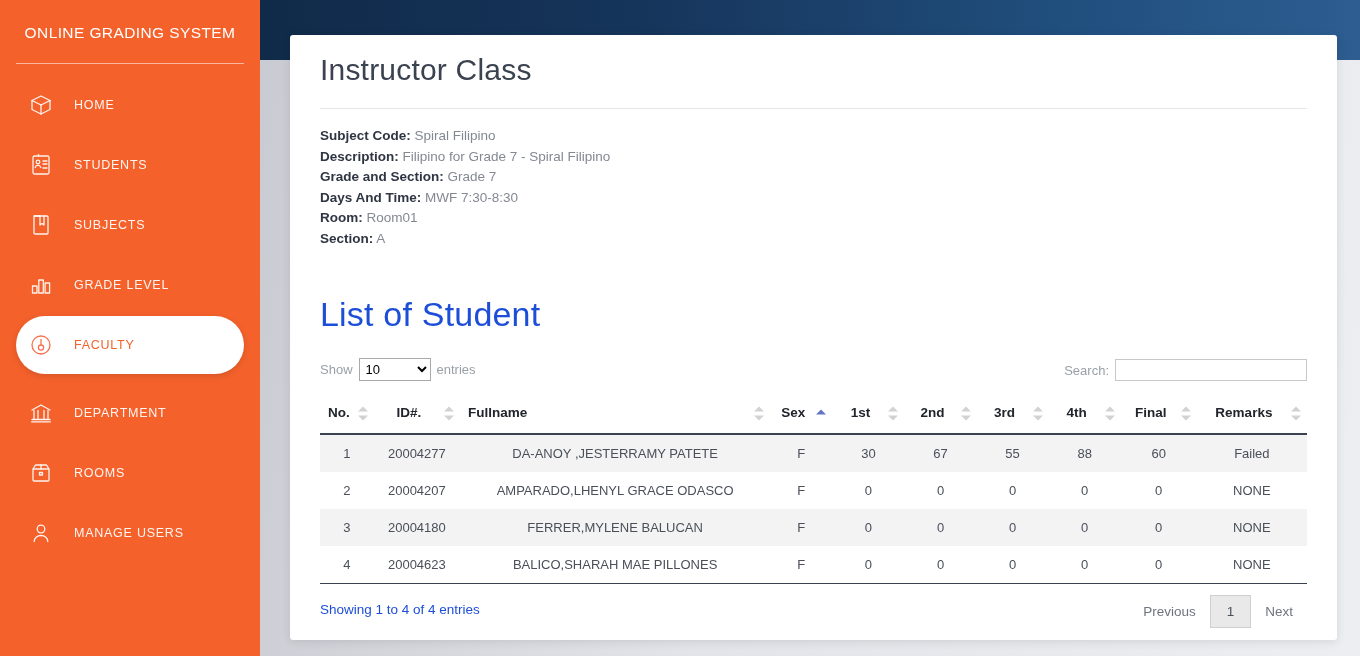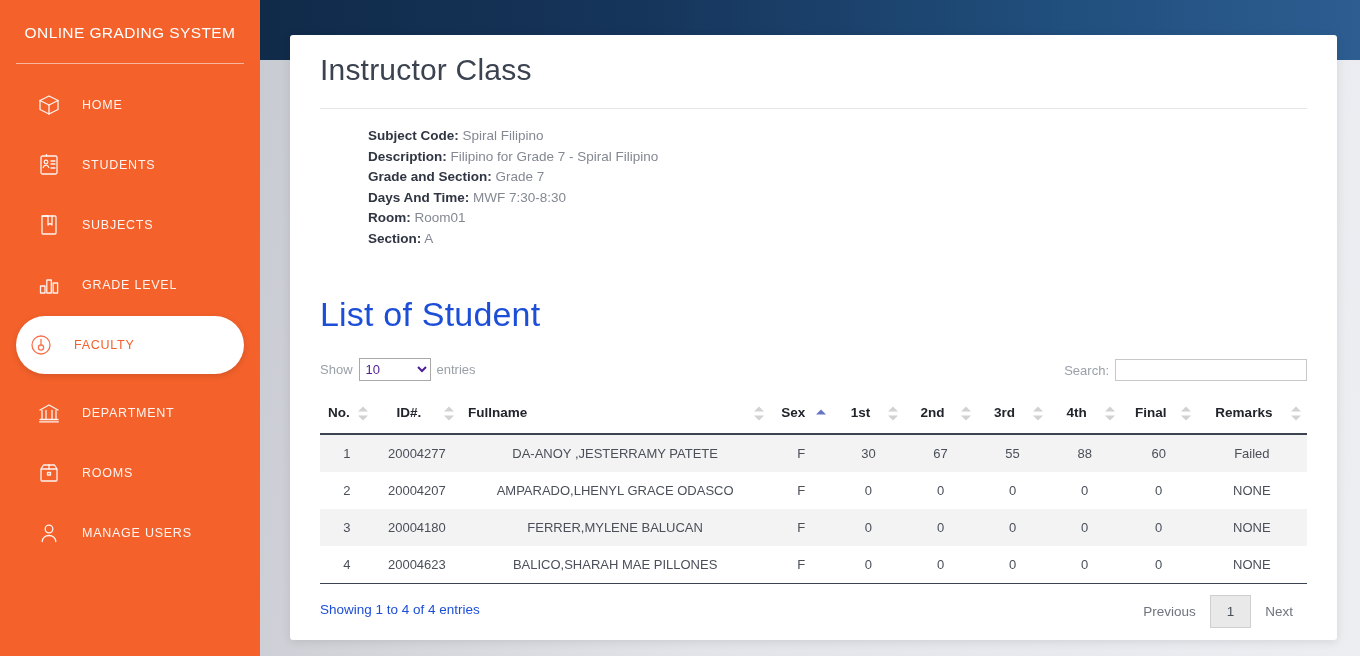--- a/index.html
+++ b/index.html
@@ -53,21 +53,21 @@
     background: rgba(255,255,255,0.55);
     margin: 21px 16px 0 16px;
   }
   .nav { margin-top: 12px; }
 
   .nav-item {
     position: relative;
     display: flex;
     align-items: center;
     height: 58px;
-    padding-left: 34px;
+    padding-left: 26px;
     color: rgba(255,255,255,0.93);
     font-size: 12.5px;
     letter-spacing: 0.75px;
     cursor: pointer;
     margin-bottom: 2px;
   }
   .nav-item .nav-icon {
     width: 30px;
     height: 30px;
     display: flex;
@@ -102,21 +102,21 @@
   .page-title {
     font-size: 30px;
     font-weight: 400;
     color: #3b4250;
     padding-top: 18px;
     padding-bottom: 21px;
     border-bottom: 1px solid #e6e6e6;
     letter-spacing: 0.2px;
   }
 
-  .meta { padding-top: 17px; font-size: 13.5px; line-height: 20.5px; color: #848892; margin-left: 48px; }
+  .meta { padding-top: 17px; font-size: 13.5px; line-height: 20.5px; color: #848892; }
   .meta .k { color: #2f3542; font-weight: bold; }
 
   .section-title {
     font-size: 34px;
     font-weight: 400;
     color: #1d4ed8;
     margin-top: 46px;
     letter-spacing: 0.2px;
   }
 
@@ -127,21 +127,21 @@
     margin-top: 19px;
   }
   .dt-length {
     position: absolute; left: 0; top: 5px;
     font-size: 13px; color: #9aa0a8;
     display: flex; align-items: center; gap: 6px;
   }
   .dt-length select {
     font-family: "Liberation Sans", sans-serif;
     font-size: 13px;
-    color: #4c1d95;
+    color: #000000;
     height: 23px;
     width: 72px;
     padding: 1px 2px;
     border: 1px solid #a9a9a9;
     background: #ffffff;
     border-radius: 0;
   }
   .dt-filter {
     position: absolute; right: 0; top: 6px;
     font-size: 13px; color: #9aa0a8;

